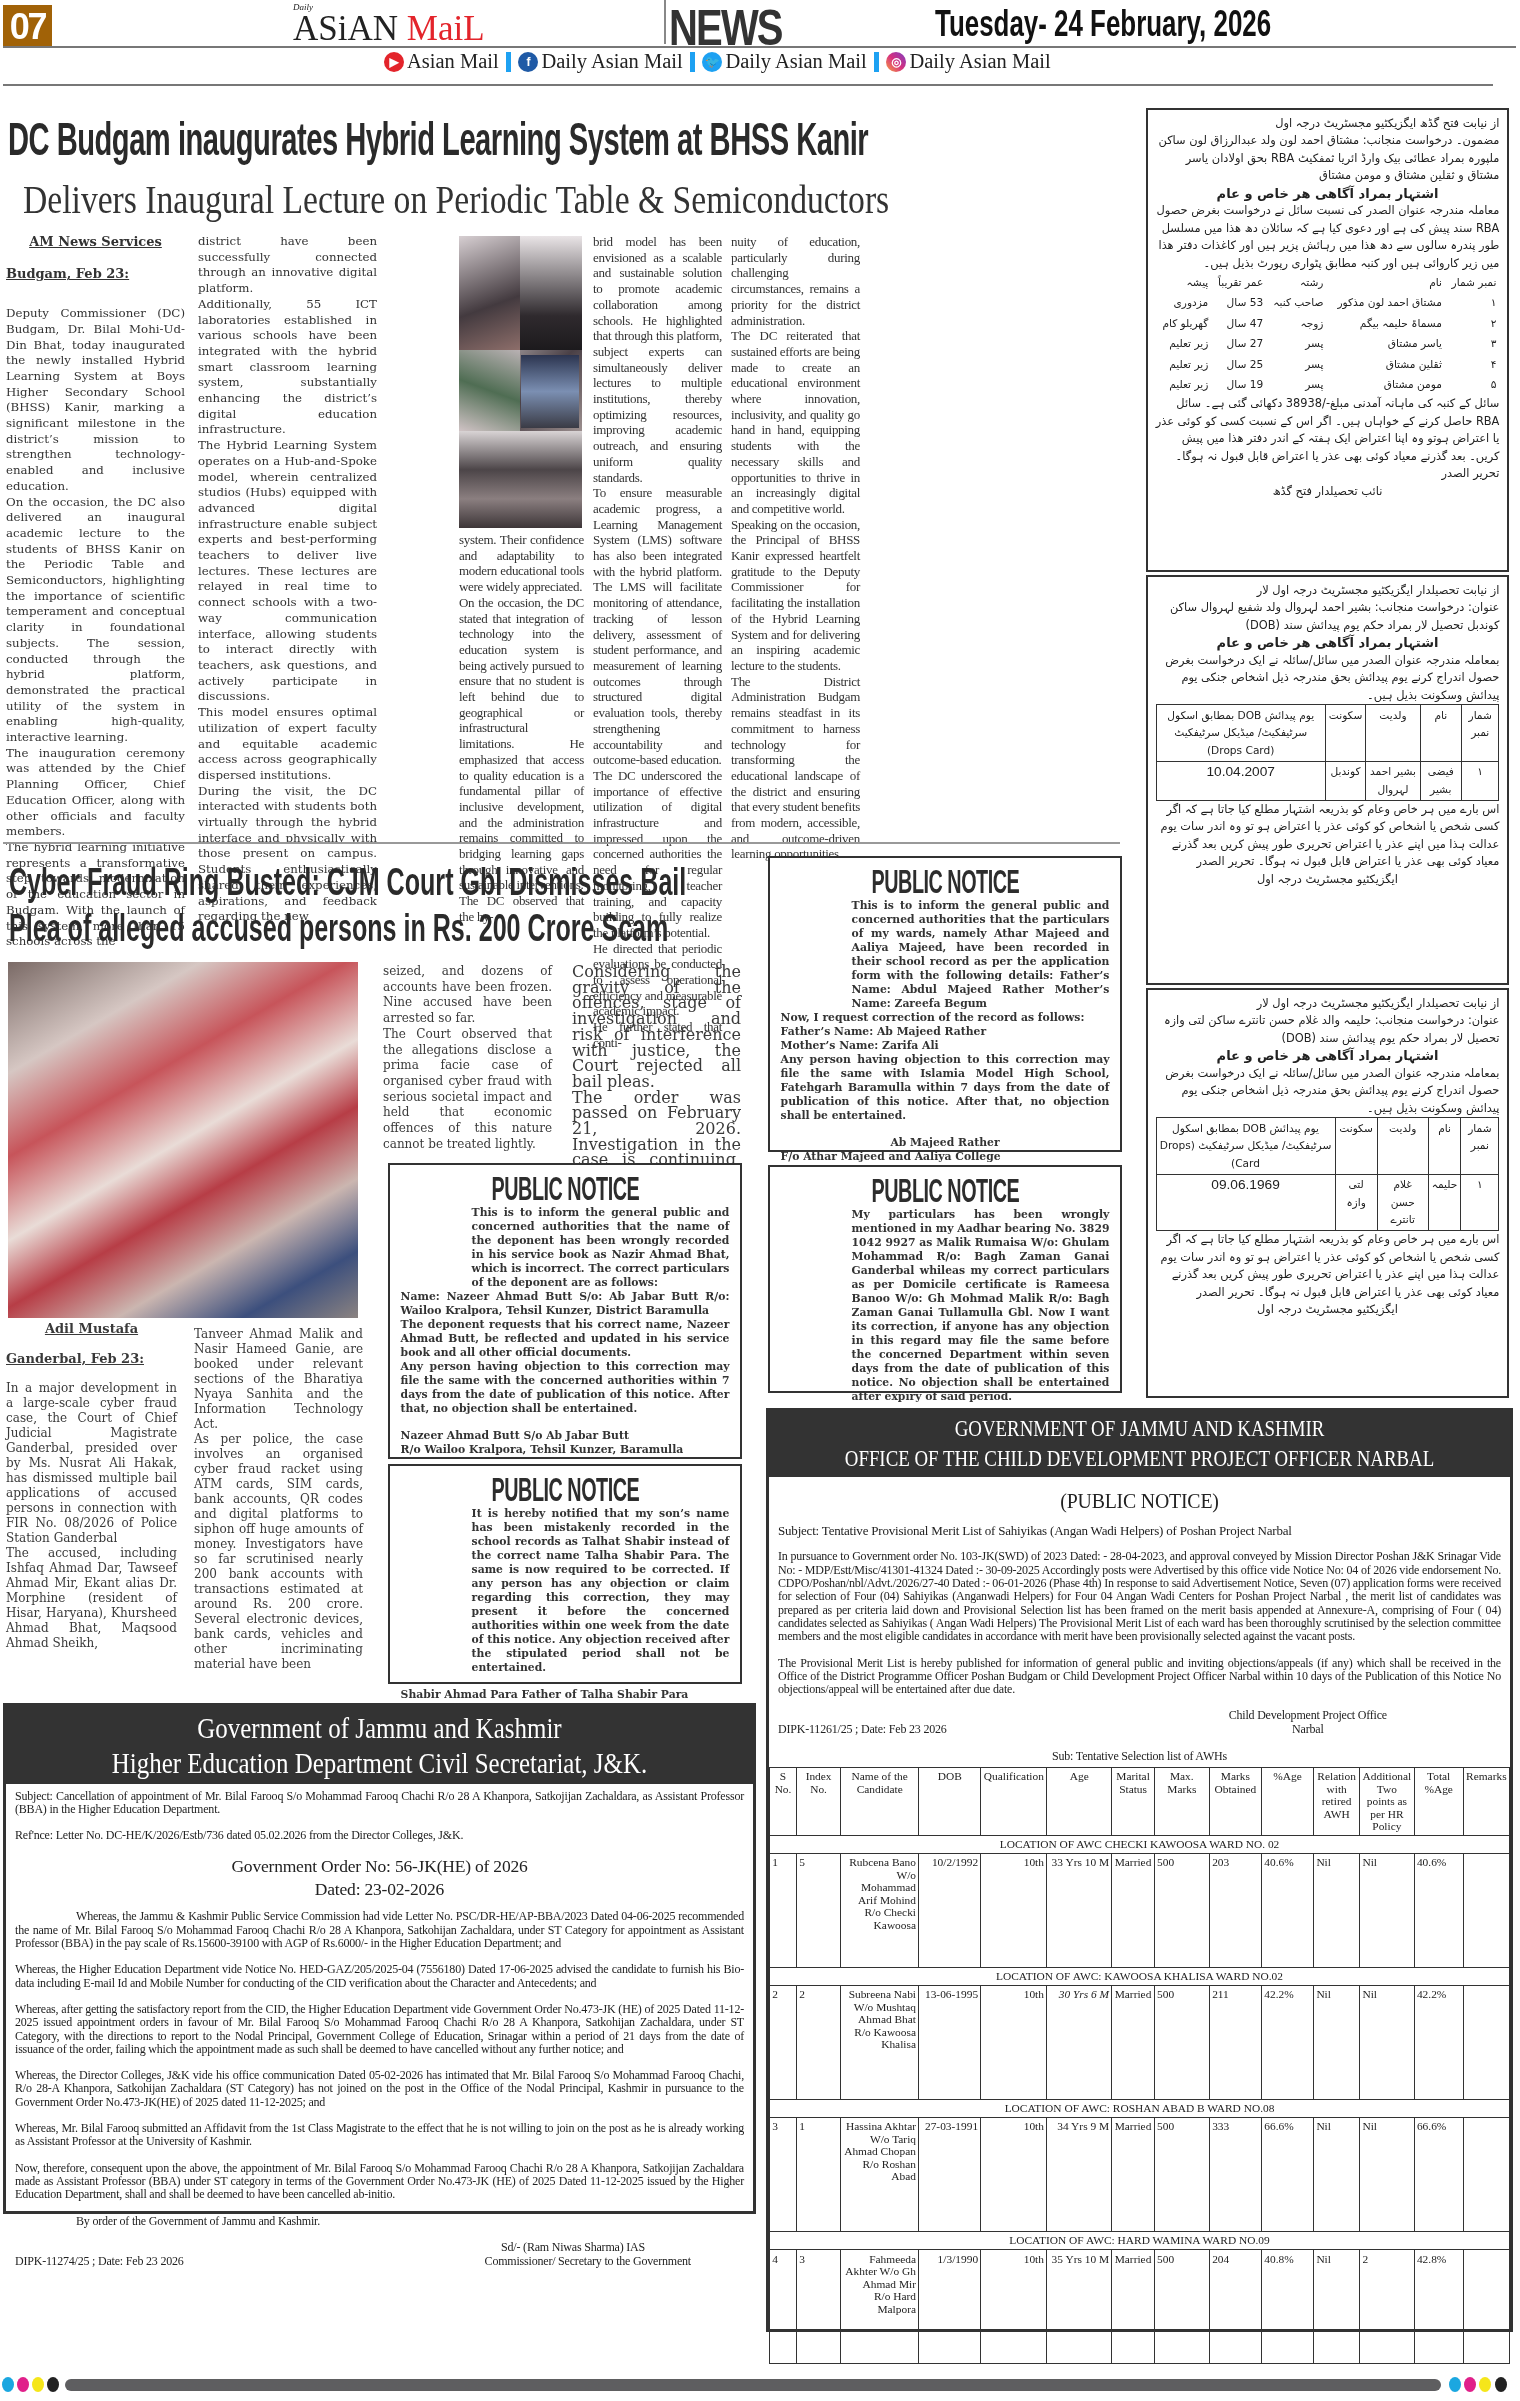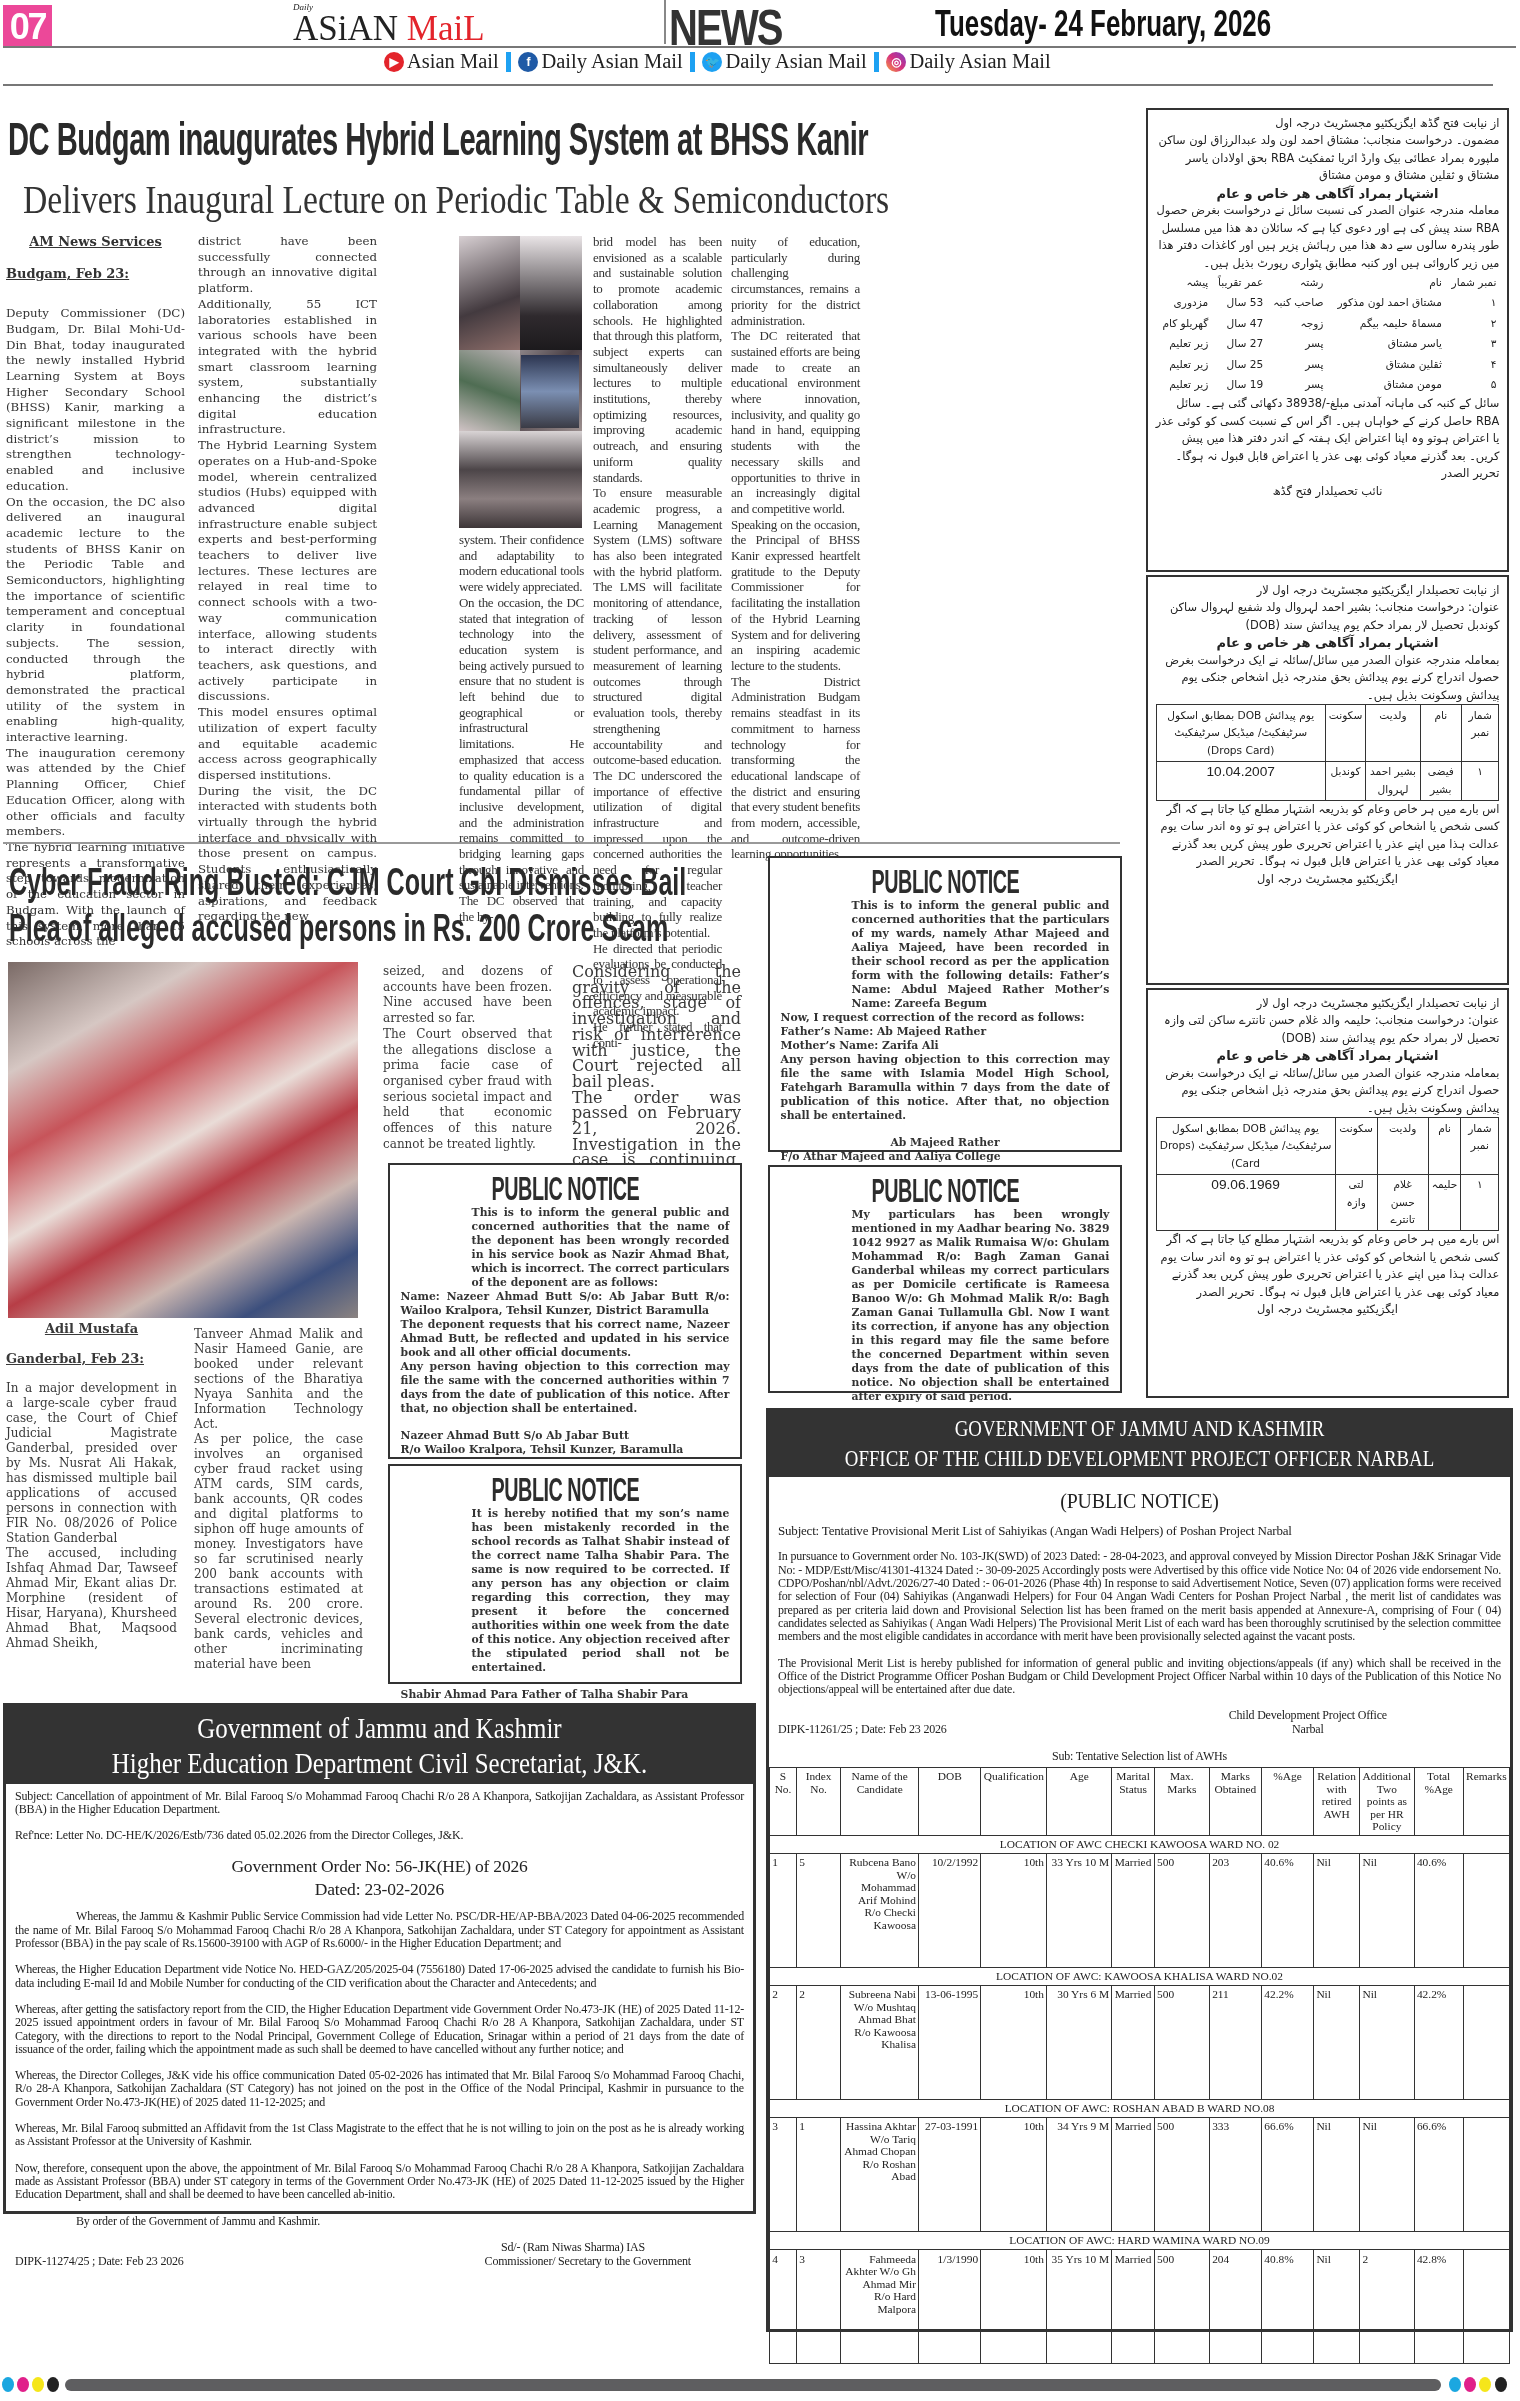--- a/index.html
+++ b/index.html
@@ -1,20 +1,20 @@
 <!DOCTYPE html>
 <html style="font-size:12px"><head>
 <meta charset="utf-8">
 <style>
 *{box-sizing:border-box;margin:0;padding:0}
 body{width:1520px;height:2401px;background:#fff;font-family:"DejaVu Serif",serif;color:#222;position:relative;overflow:hidden}
 .abs{position:absolute}
 .cond{font-family:"Liberation Sans",sans-serif;font-weight:bold;transform-origin:left top;display:inline-block;white-space:nowrap}
 
-#pg{left:3px;top:4.6px;width:49px;height:43px;background:#ec4899;color:#fff;font:bold 36px "Liberation Sans",sans-serif;letter-spacing:-2.3px;text-align:center;line-height:43px}
+#pg{left:3px;top:4.6px;width:49px;height:43px;background:#a16207;color:#fff;font:bold 36px "Liberation Sans",sans-serif;letter-spacing:-2.3px;text-align:center;line-height:43px}
 #logo{left:293px;top:3px;height:43px;font-family:"Liberation Serif",serif;font-size:35px}
 #logo .d{font-size:9px;position:absolute;left:0;top:-1.5px;font-style:italic}
 #logo .a{color:#222}#logo .m{color:#e3242b}
 #newsbar{left:664px;top:0;width:2.3px;height:44px;background:#888}
 #news{left:669px;top:-1.5px;font:bold 50px "Liberation Sans",sans-serif;color:#333;letter-spacing:-2.3px;transform:scaleX(.8);transform-origin:left top}
 #date{left:935px;top:3px;font:bold 36px "Liberation Sans",sans-serif;color:#111;transform:scaleX(.72);transform-origin:left top;white-space:nowrap}
 .hr{height:2.3px;background:#777}
 #soc{left:384px;top:50px;display:flex;align-items:center;gap:3px;font-family:"Liberation Serif",serif;font-size:20.5px;color:#222;white-space:nowrap}
 .sicon{width:20px;height:20px;border-radius:50%;display:inline-flex;align-items:center;justify-content:center;color:#fff;font:bold 12px "Liberation Sans",sans-serif}
 .sep{width:4.6px;height:20px;background:#1da1f2;margin:0 4.6px}
@@ -390,21 +390,21 @@
         </tr>
         <tr class="loc">
           <td colspan="14">LOCATION OF AWC: KAWOOSA KHALISA WARD NO.02</td>
         </tr>
         <tr>
           <td style="height: 114px;">2</td>
           <td style="height: 114px;">2</td>
           <td class="c" style="height: 114px;">Subreena Nabi W/o Mushtaq Ahmad Bhat R/o Kawoosa Khalisa</td>
           <td class="c" style="height: 114px;">13-06-1995</td>
           <td class="c" style="height: 114px;">10th</td>
-          <td class="c" style="height: 114px;">30 Yrs 6 M</td>
+          <td class="c" style="height: 114px; font-style: italic;">30 Yrs 6 M</td>
           <td style="height: 114px;">Married</td>
           <td style="height: 114px;">500</td>
           <td style="height: 114px;">211</td>
           <td style="height: 114px;">42.2%</td>
           <td style="height: 114px;">Nil</td>
           <td style="height: 114px;">Nil</td>
           <td style="height: 114px;">42.2%</td>
           <td style="height: 114px;"></td>
         </tr>
         <tr class="loc">

